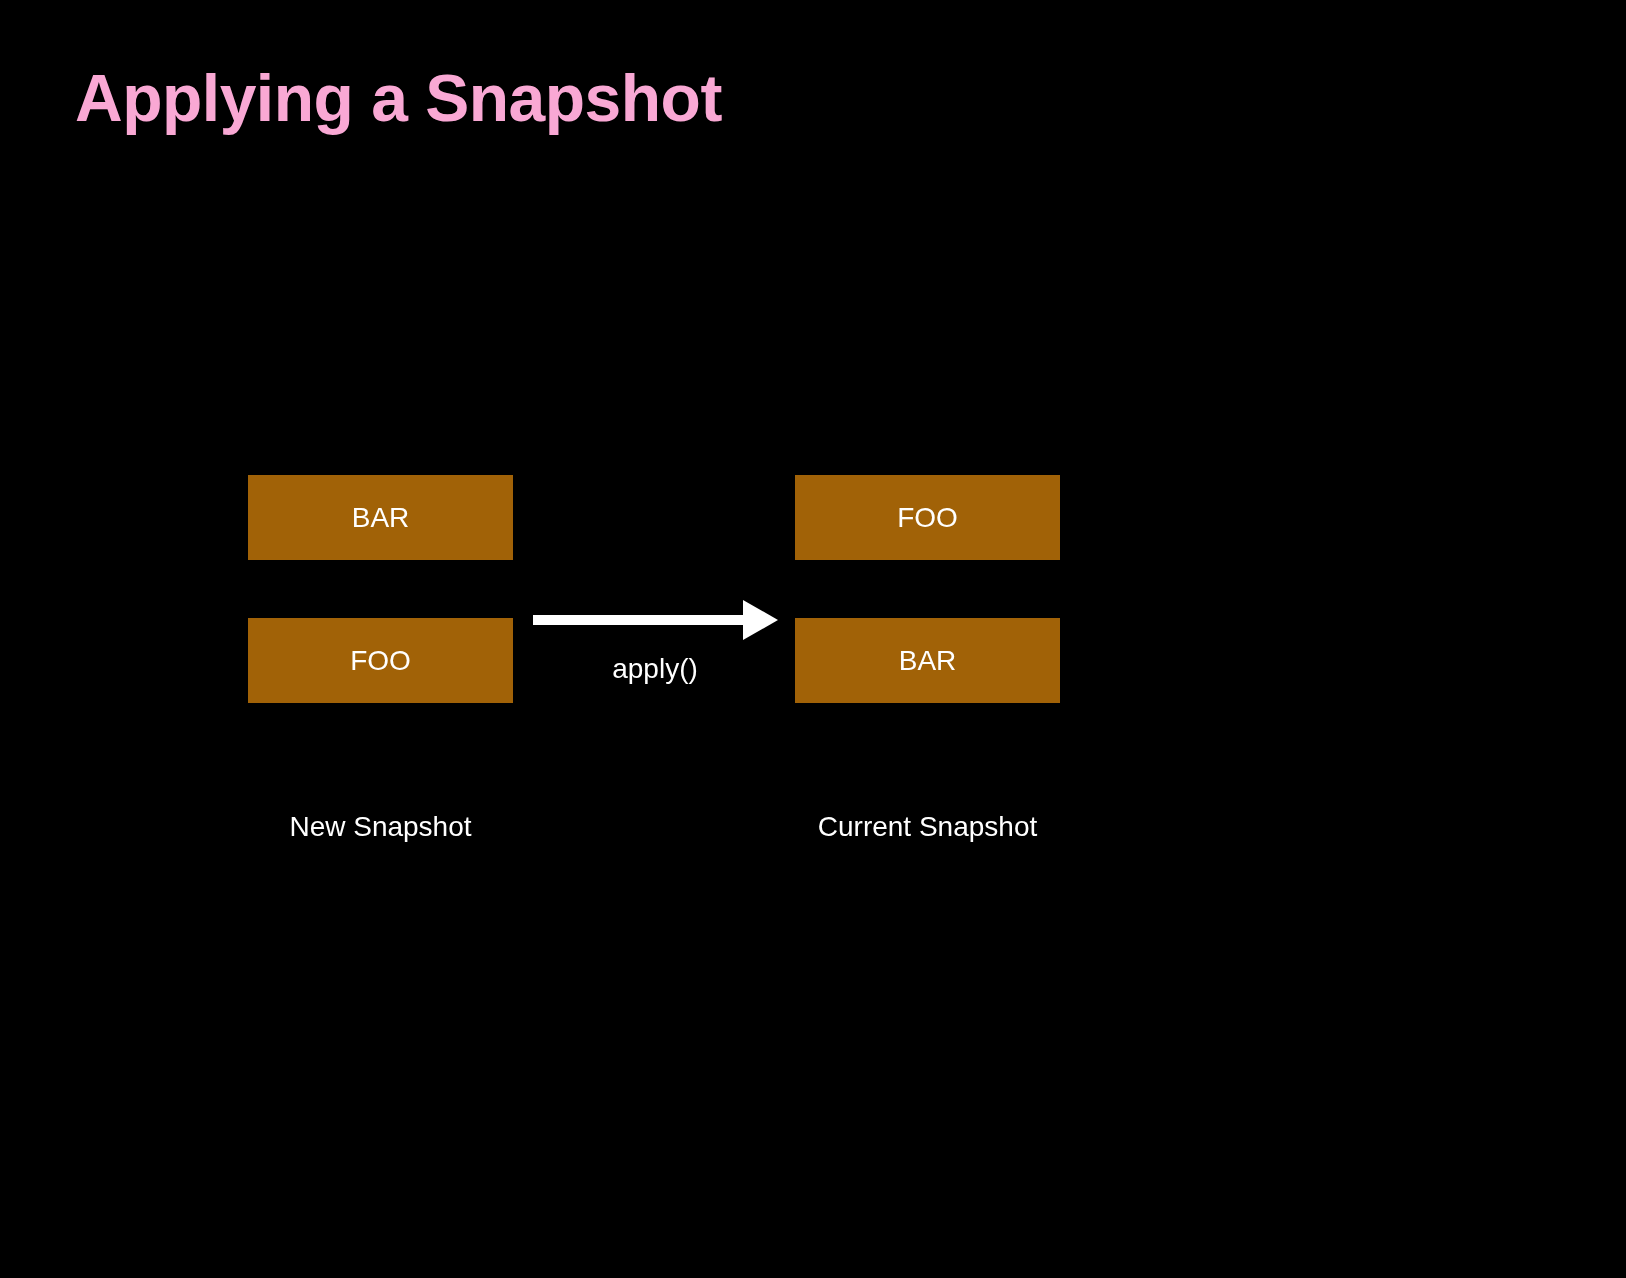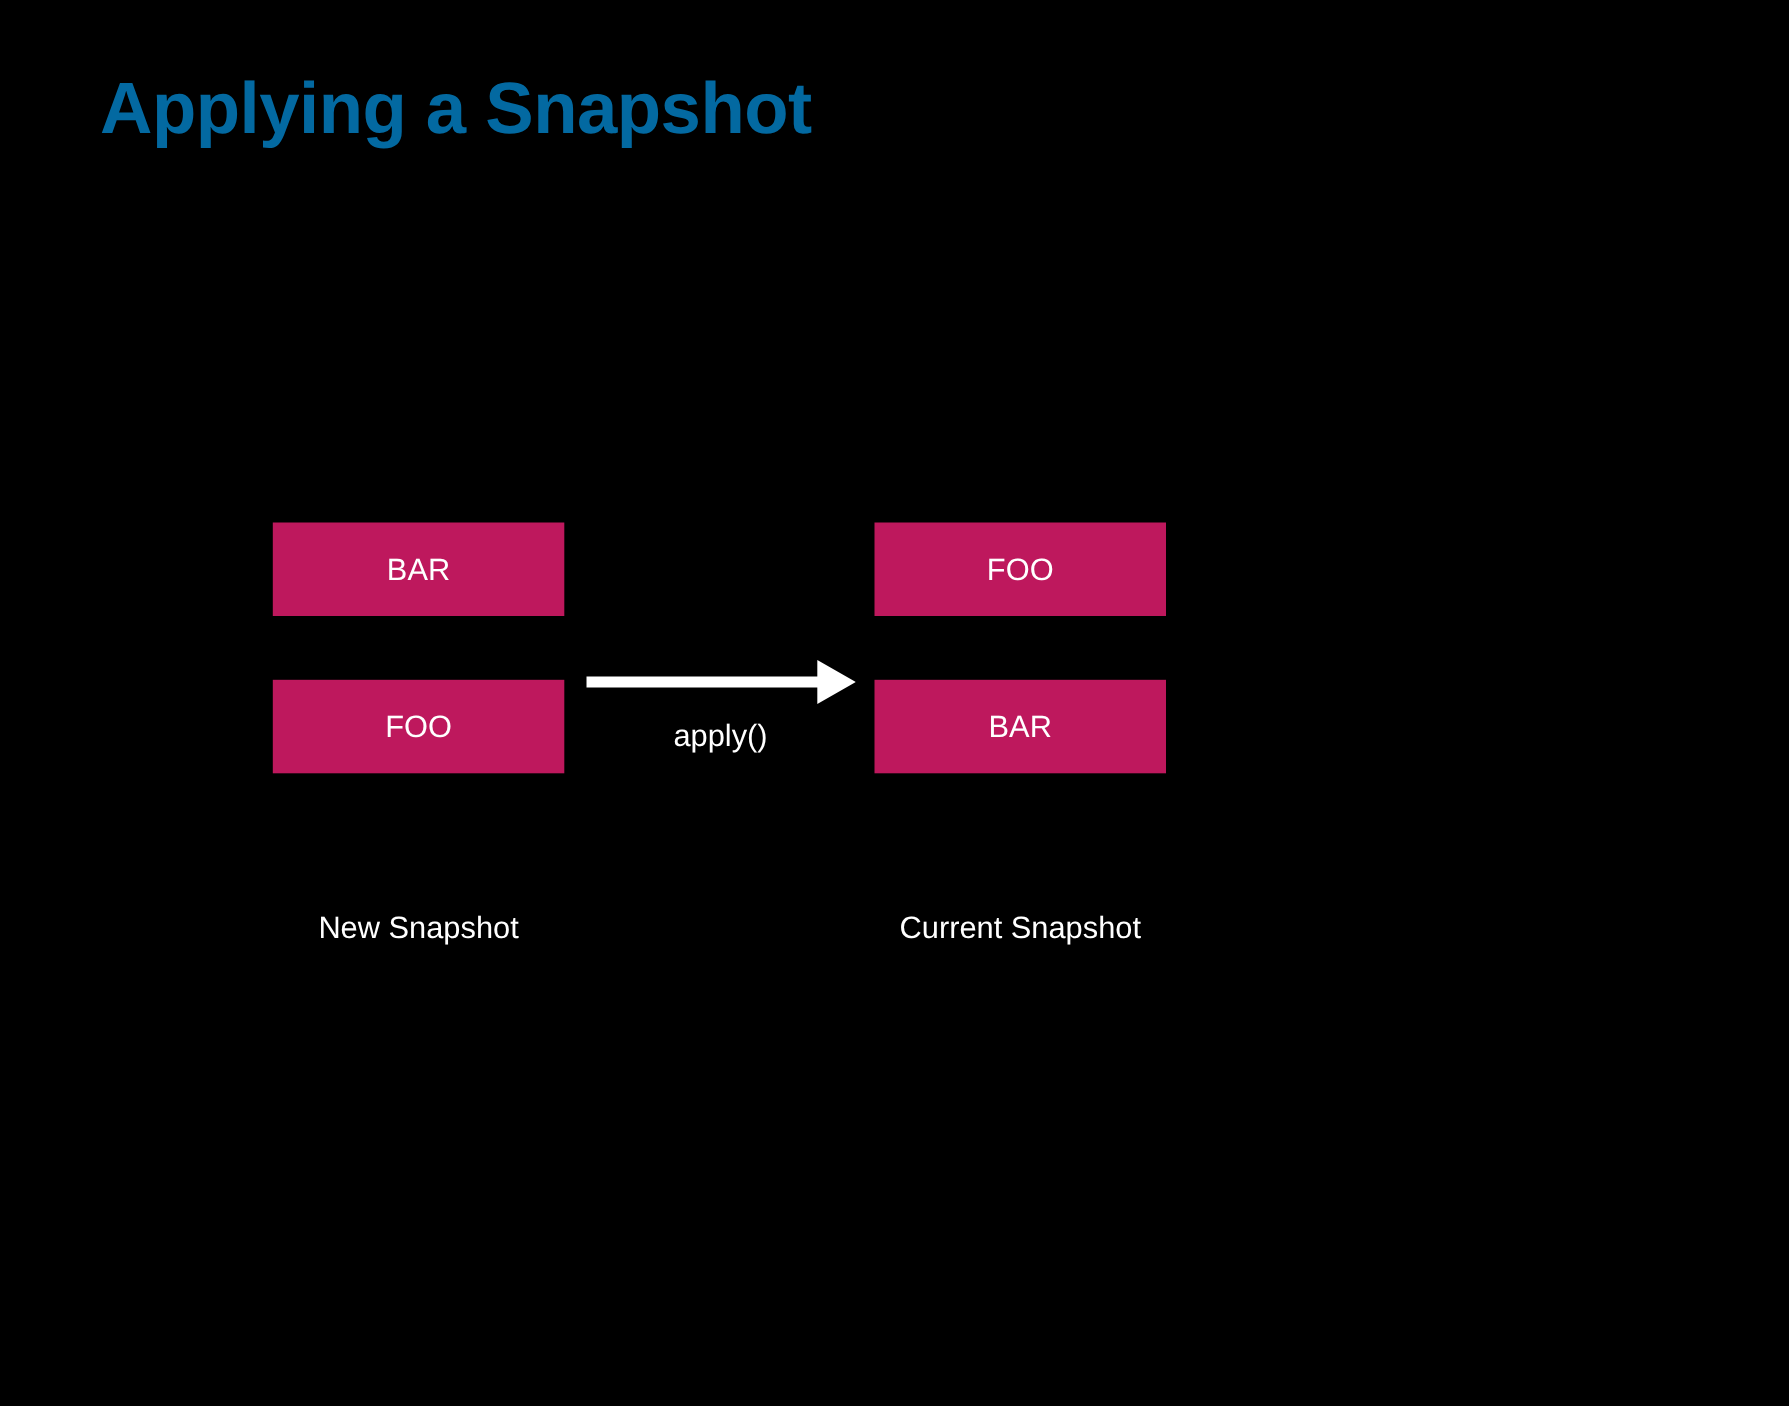--- a/index.html
+++ b/index.html
@@ -12,51 +12,50 @@
       height: 1278px;
       background: #000000;
       font-family: -apple-system, BlinkMacSystemFont, "Segoe UI", Helvetica, Arial, sans-serif;
       position: relative;
       overflow: hidden;
     }
     .title {
       position: absolute;
       top: 60px;
       left: 75px;
-      color: #0369a1;
+      color: #f9a8d4;
       font-size: 66px;
       font-weight: 700;
       letter-spacing: -0.5px;
-      margin-left: 16px;
     }
     .snapshot-column {
       display: flex;
       flex-direction: column;
       align-items: center;
     }
     .item-box {
       width: 265px;
       height: 85px;
-      background: #be185d;
+      background: #a16207;
       color: #ffffff;
       display: flex;
       align-items: center;
       justify-content: center;
       font-size: 28px;
       font-weight: 400;
       margin-bottom: 58px;
     }
     .item-box:last-of-type {
       margin-bottom: 0;
     }
     .column-label {
       color: #ffffff;
       font-size: 28px;
       font-weight: 400;
-      margin-top: 67px;
+      margin-top: 50px;
     }
     .arrow {
       width: 245px;
       height: 50px;
     }
     .arrow-label {
       color: #ffffff;
       font-size: 28px;
       font-weight: 400;
       margin-top: 8px;

